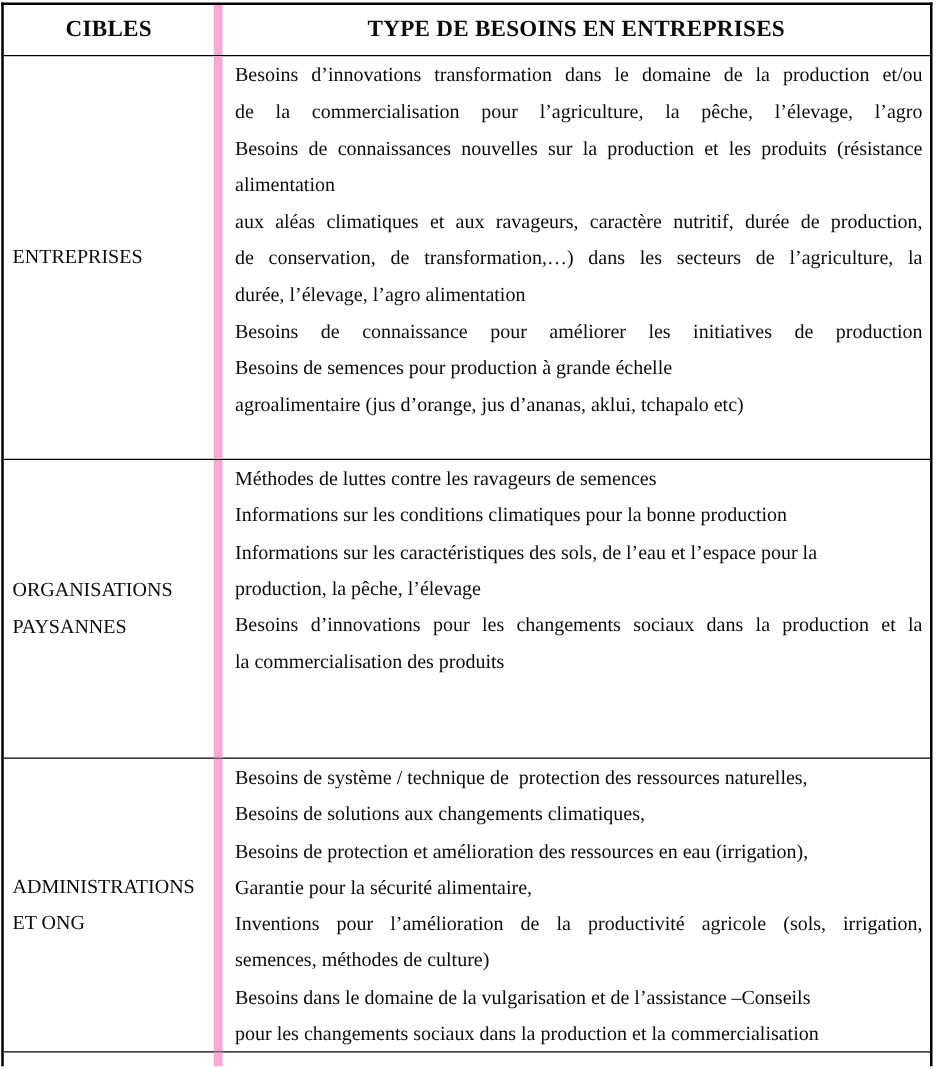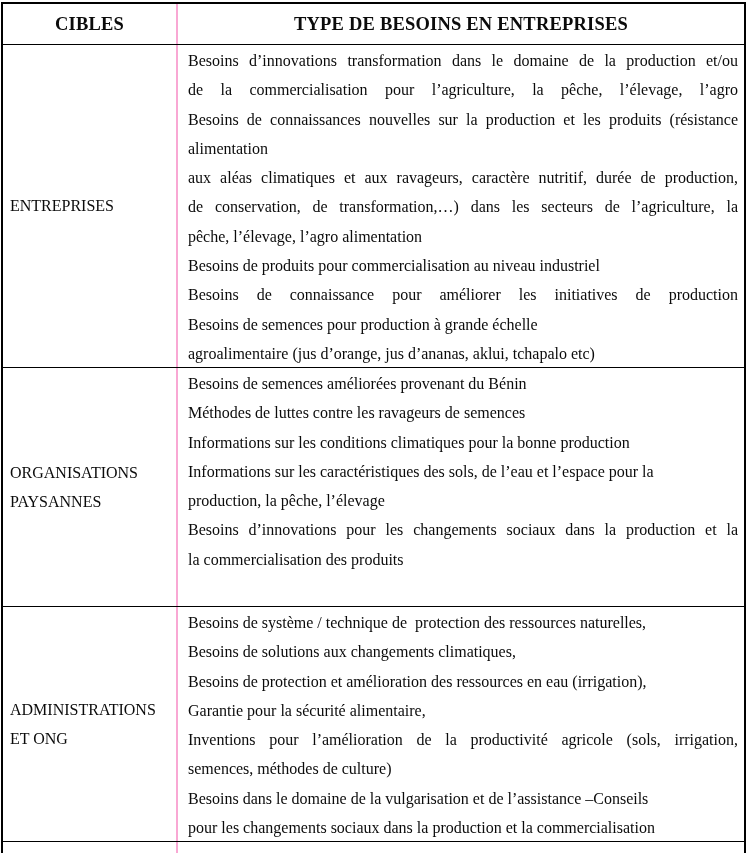--- a/index.html
+++ b/index.html
@@ -21,21 +21,21 @@
   }
   .row {
     display: flex;
     width: 100%;
     box-sizing: border-box;
   }
   .row + .row { border-top: 1px solid #000; }
   .c1 {
     width: 175px;
     flex: 0 0 175px;
-    border-right: 2px solid #f9a8d4;
+    border-right: 7px solid #f9a8d4;
     box-sizing: border-box;
     display: flex;
     align-items: center;
     overflow: hidden;
   }
   .c2 {
     flex: 1 1 auto;
     box-sizing: border-box;
     overflow: hidden;
   }
@@ -98,37 +98,35 @@
         <span class="tline"></span>
       </div>
     </div>
     <div class="c2 needs">
       <div class="line fill">Besoins d’innovations transformation dans le domaine de la production et/ou</div>
       <div class="line fill">de la commercialisation pour l’agriculture, la pêche, l’élevage, l’agro</div>
       <div class="line fill">Besoins de connaissances nouvelles sur la production et les produits (résistance</div>
       <div class="line">alimentation</div>
       <div class="line fill">aux aléas climatiques et aux ravageurs, caractère nutritif, durée de production,</div>
       <div class="line fill">de conservation, de transformation,…) dans les secteurs de l’agriculture, la</div>
-      <div class="line">pêche, l’élevage, l’agro alimentation</div>
-      <div class="line">Besoins de produits pour commercialisation au niveau industriel</div>
+      <div class="line">durée, l’élevage, l’agro alimentation</div>
       <div class="line fill">Besoins de connaissance pour améliorer les initiatives de production</div>
       <div class="line">Besoins de semences pour production à grande échelle</div>
       <div class="line">agroalimentaire (jus d’orange, jus d’ananas, aklui, tchapalo etc)</div>
     </div>
   </div>
 
   <div class="row r2">
     <div class="c1">
       <div class="target">
         <span class="tline">ORGANISATIONS</span>
         <span class="tline">PAYSANNES</span>
       </div>
     </div>
     <div class="c2 needs">
-      <div class="line">Besoins de semences améliorées provenant du Bénin</div>
       <div class="line">Méthodes de luttes contre les ravageurs de semences</div>
       <div class="line">Informations sur les conditions climatiques pour la bonne production</div>
       <div class="line">Informations sur les caractéristiques des sols, de l’eau et l’espace pour la</div>
       <div class="line">production, la pêche, l’élevage</div>
       <div class="line fill">Besoins d’innovations pour les changements sociaux dans la production et la</div>
       <div class="line">la commercialisation des produits</div>
     </div>
   </div>
 
   <div class="row r3">

